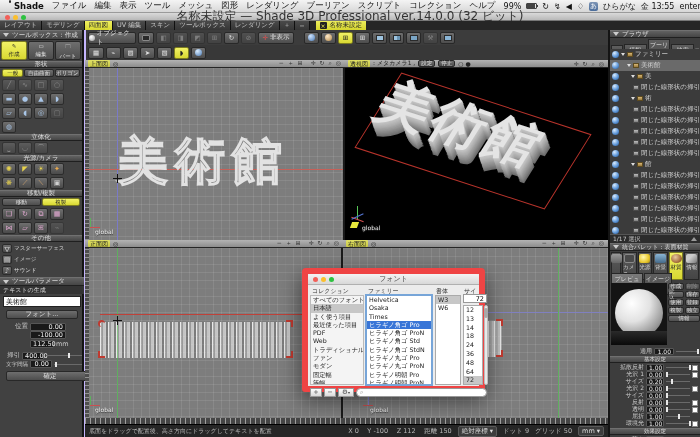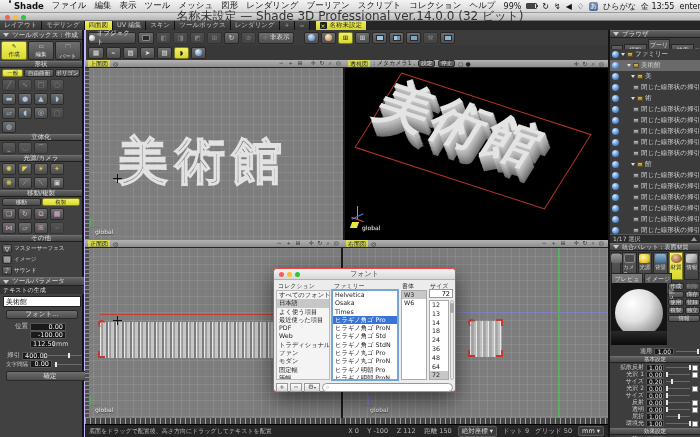--- a/index.html
+++ b/index.html
@@ -70,21 +70,21 @@
 
 .mrow{display:flex;align-items:center;gap:2px;height:7px;padding:0 2px}
 .mrow .pl{width:32px;flex:0 0 auto;font-size:6px}
 .mrow .valbox{width:18px;flex:0 0 auto;height:7px;font-size:6px;line-height:6px}
 .mrow .groove{flex:1}
 .swatch{width:6px;height:6px;background:#fff;border:1px solid #888;flex:0 0 auto}
 .mtab{width:15px;display:flex;flex-direction:column;align-items:center;gap:1px;font-size:5.5px;color:#ddd;padding:1px 0;border:1px solid #262626;background:linear-gradient(#5c5c5c,#454545)}
 .mtab .ic{width:11px;height:9px;border-radius:2px}
 .mbtn{background:linear-gradient(#707070,#4f4f4f);border:1px solid #262626;border-radius:2px;color:#ddd;font-size:5.5px;display:flex;align-items:center;justify-content:center;height:7px}
 
-.dlg{left:273px;top:268px;width:183px;height:124px;background:#ececec;border:1px solid #ef4444;border-radius:4px 4px 3px 3px;box-shadow:0 8px 22px rgba(0,0,0,.55);z-index:50}
+.dlg{left:302px;top:268px;width:183px;height:124px;background:#ececec;border:6px solid #ef4444;border-radius:4px 4px 3px 3px;box-shadow:0 8px 22px rgba(0,0,0,.55);z-index:50}
 .dtitle{height:11px;background:linear-gradient(#f4f4f4,#d8d8d8);border-bottom:1px solid #b0b0b0;border-radius:4px 4px 0 0;display:flex;align-items:center;justify-content:center;font-size:7px;color:#444;position:relative}
 .dhead{font-size:6px;color:#333;position:absolute;top:13px}
 .dlist{position:absolute;background:#fff;border:1px solid #aaa;overflow:hidden}
 .drow{height:8.3px;line-height:8.3px;font-size:6.3px;color:#222;padding:0 2px;white-space:nowrap;overflow:hidden}
 .drow.selg{background:#c7c7c7}
 .drow.selb{background:#3875d7;color:#fff}
 .dbtn{width:12px;height:9px;background:linear-gradient(#fff,#d9d9d9);border:1px solid #999;font-size:6.5px;color:#444;display:flex;align-items:center;justify-content:center}
 .search{height:9px;background:#fff;border:1px solid #999;border-radius:5px;display:flex;align-items:center;padding:0 3px;font-size:6px;color:#888}
 .crossh{position:absolute;width:9px;height:9px}
 .crossh:before{content:"";position:absolute;left:0;top:4px;width:9px;height:1px;background:#111}

